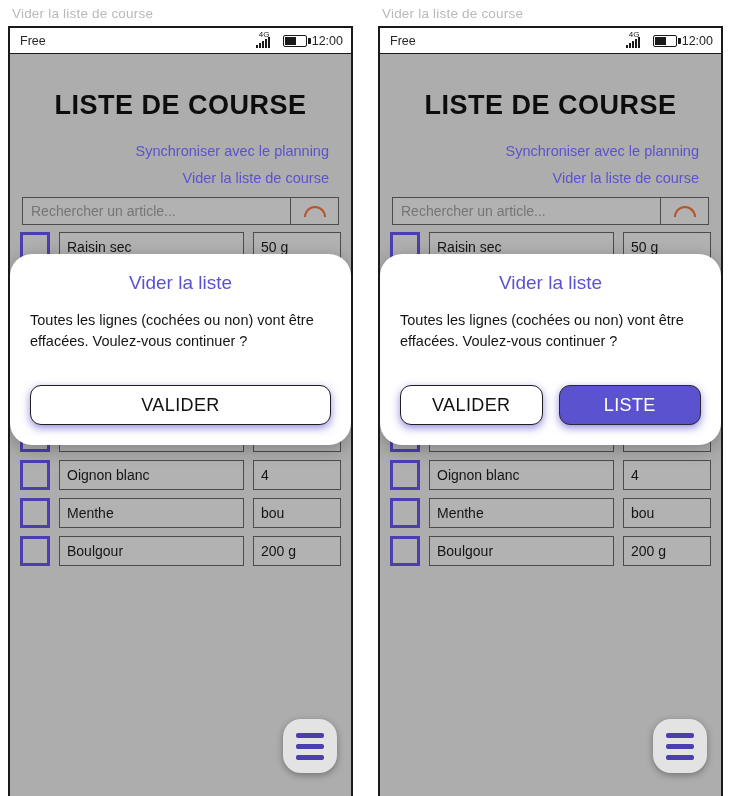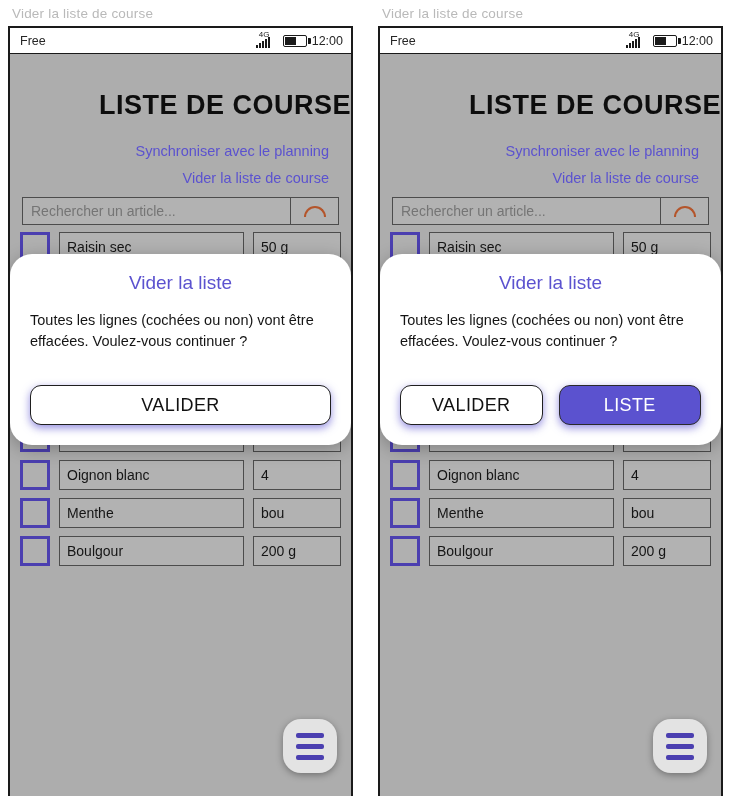--- a/index.html
+++ b/index.html
@@ -65,21 +65,21 @@
   .battery .tip {
     position:absolute; right:-4px; top:3px; width:3px; height:6px; background:#1a1a1a;
     border-radius: 0 1px 1px 0;
   }
   .clock { font-size: 12.5px; color:#262626; }
 
   
   .appbody { position: relative; height: calc(100% - 27px); background:#adadad; }
 
   .app-title {
-    text-align:right; font-size: 27px; font-weight: bold; color:#0d0d0d;
+    text-align:center; font-size: 27px; font-weight: bold; color:#0d0d0d;
     letter-spacing: .5px; padding-top: 36px;
   }
   .links { margin-top: 22px; padding-right: 22px; text-align: right; padding-left: 27px; }
   .link {
     display:block; font-size: 14.5px; color:#5b52cf; margin-bottom: 11px;
     cursor: pointer;
   }
 
   .searchrow {
     margin: 8px 12px 7px 12px;

